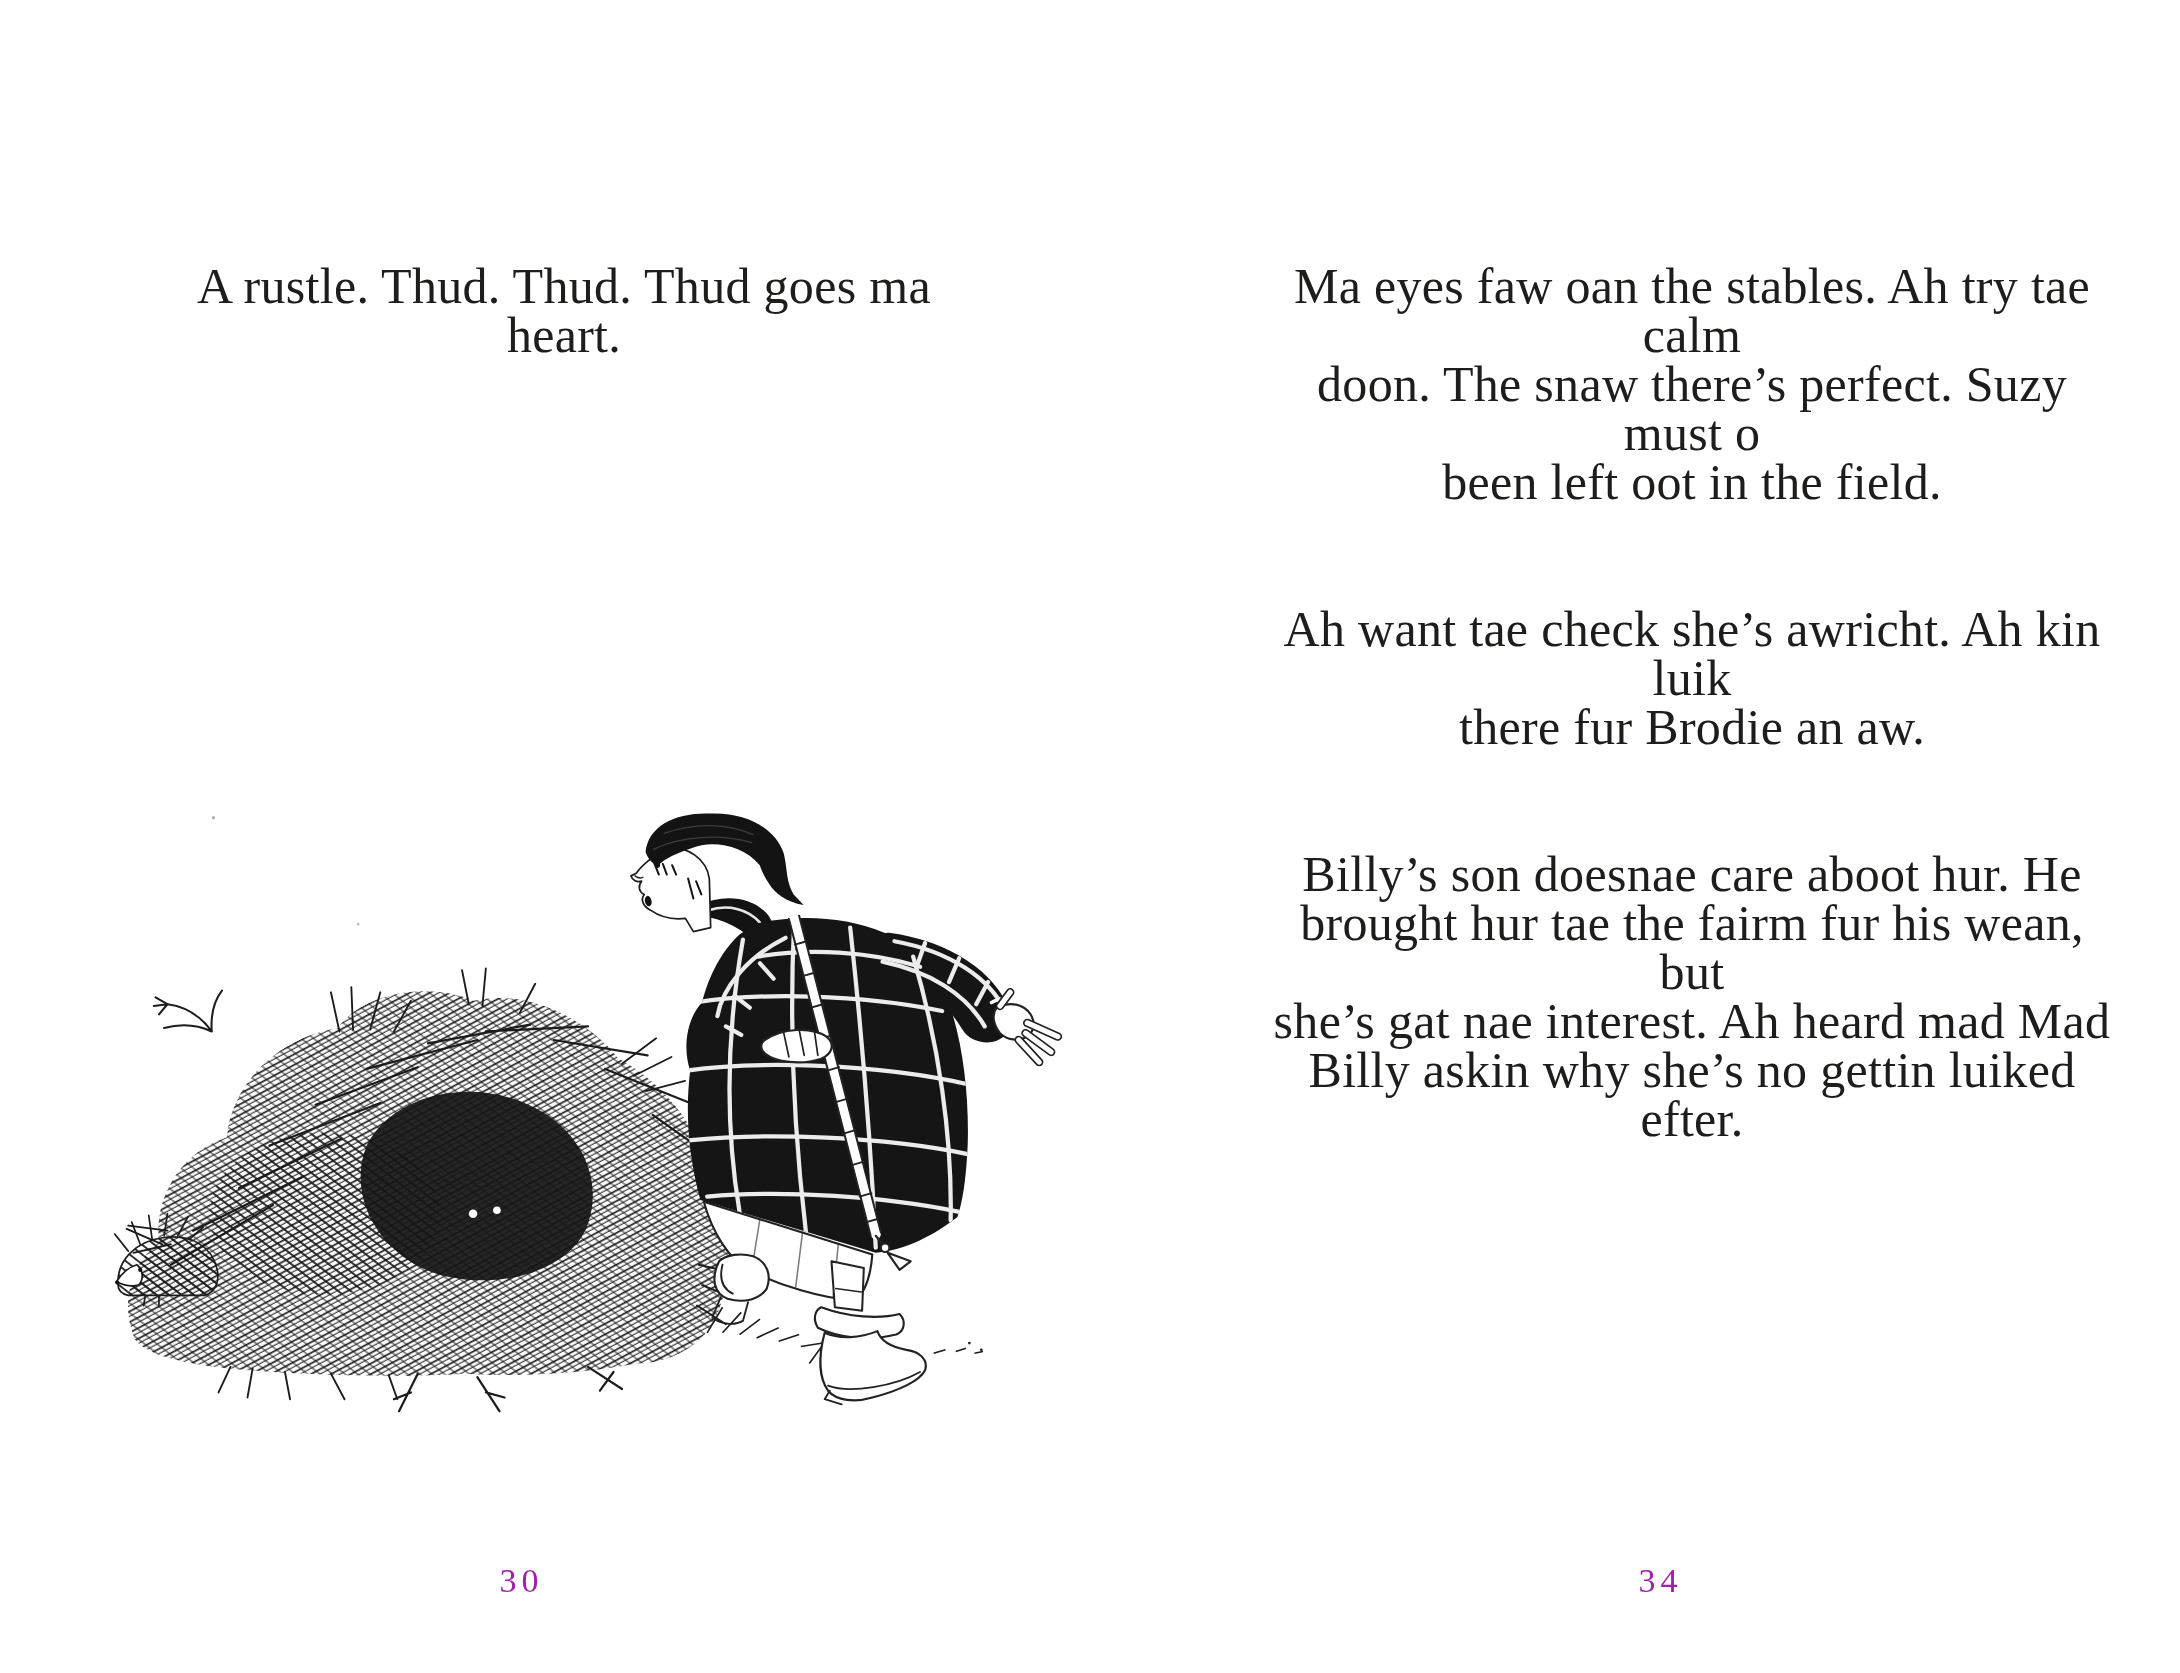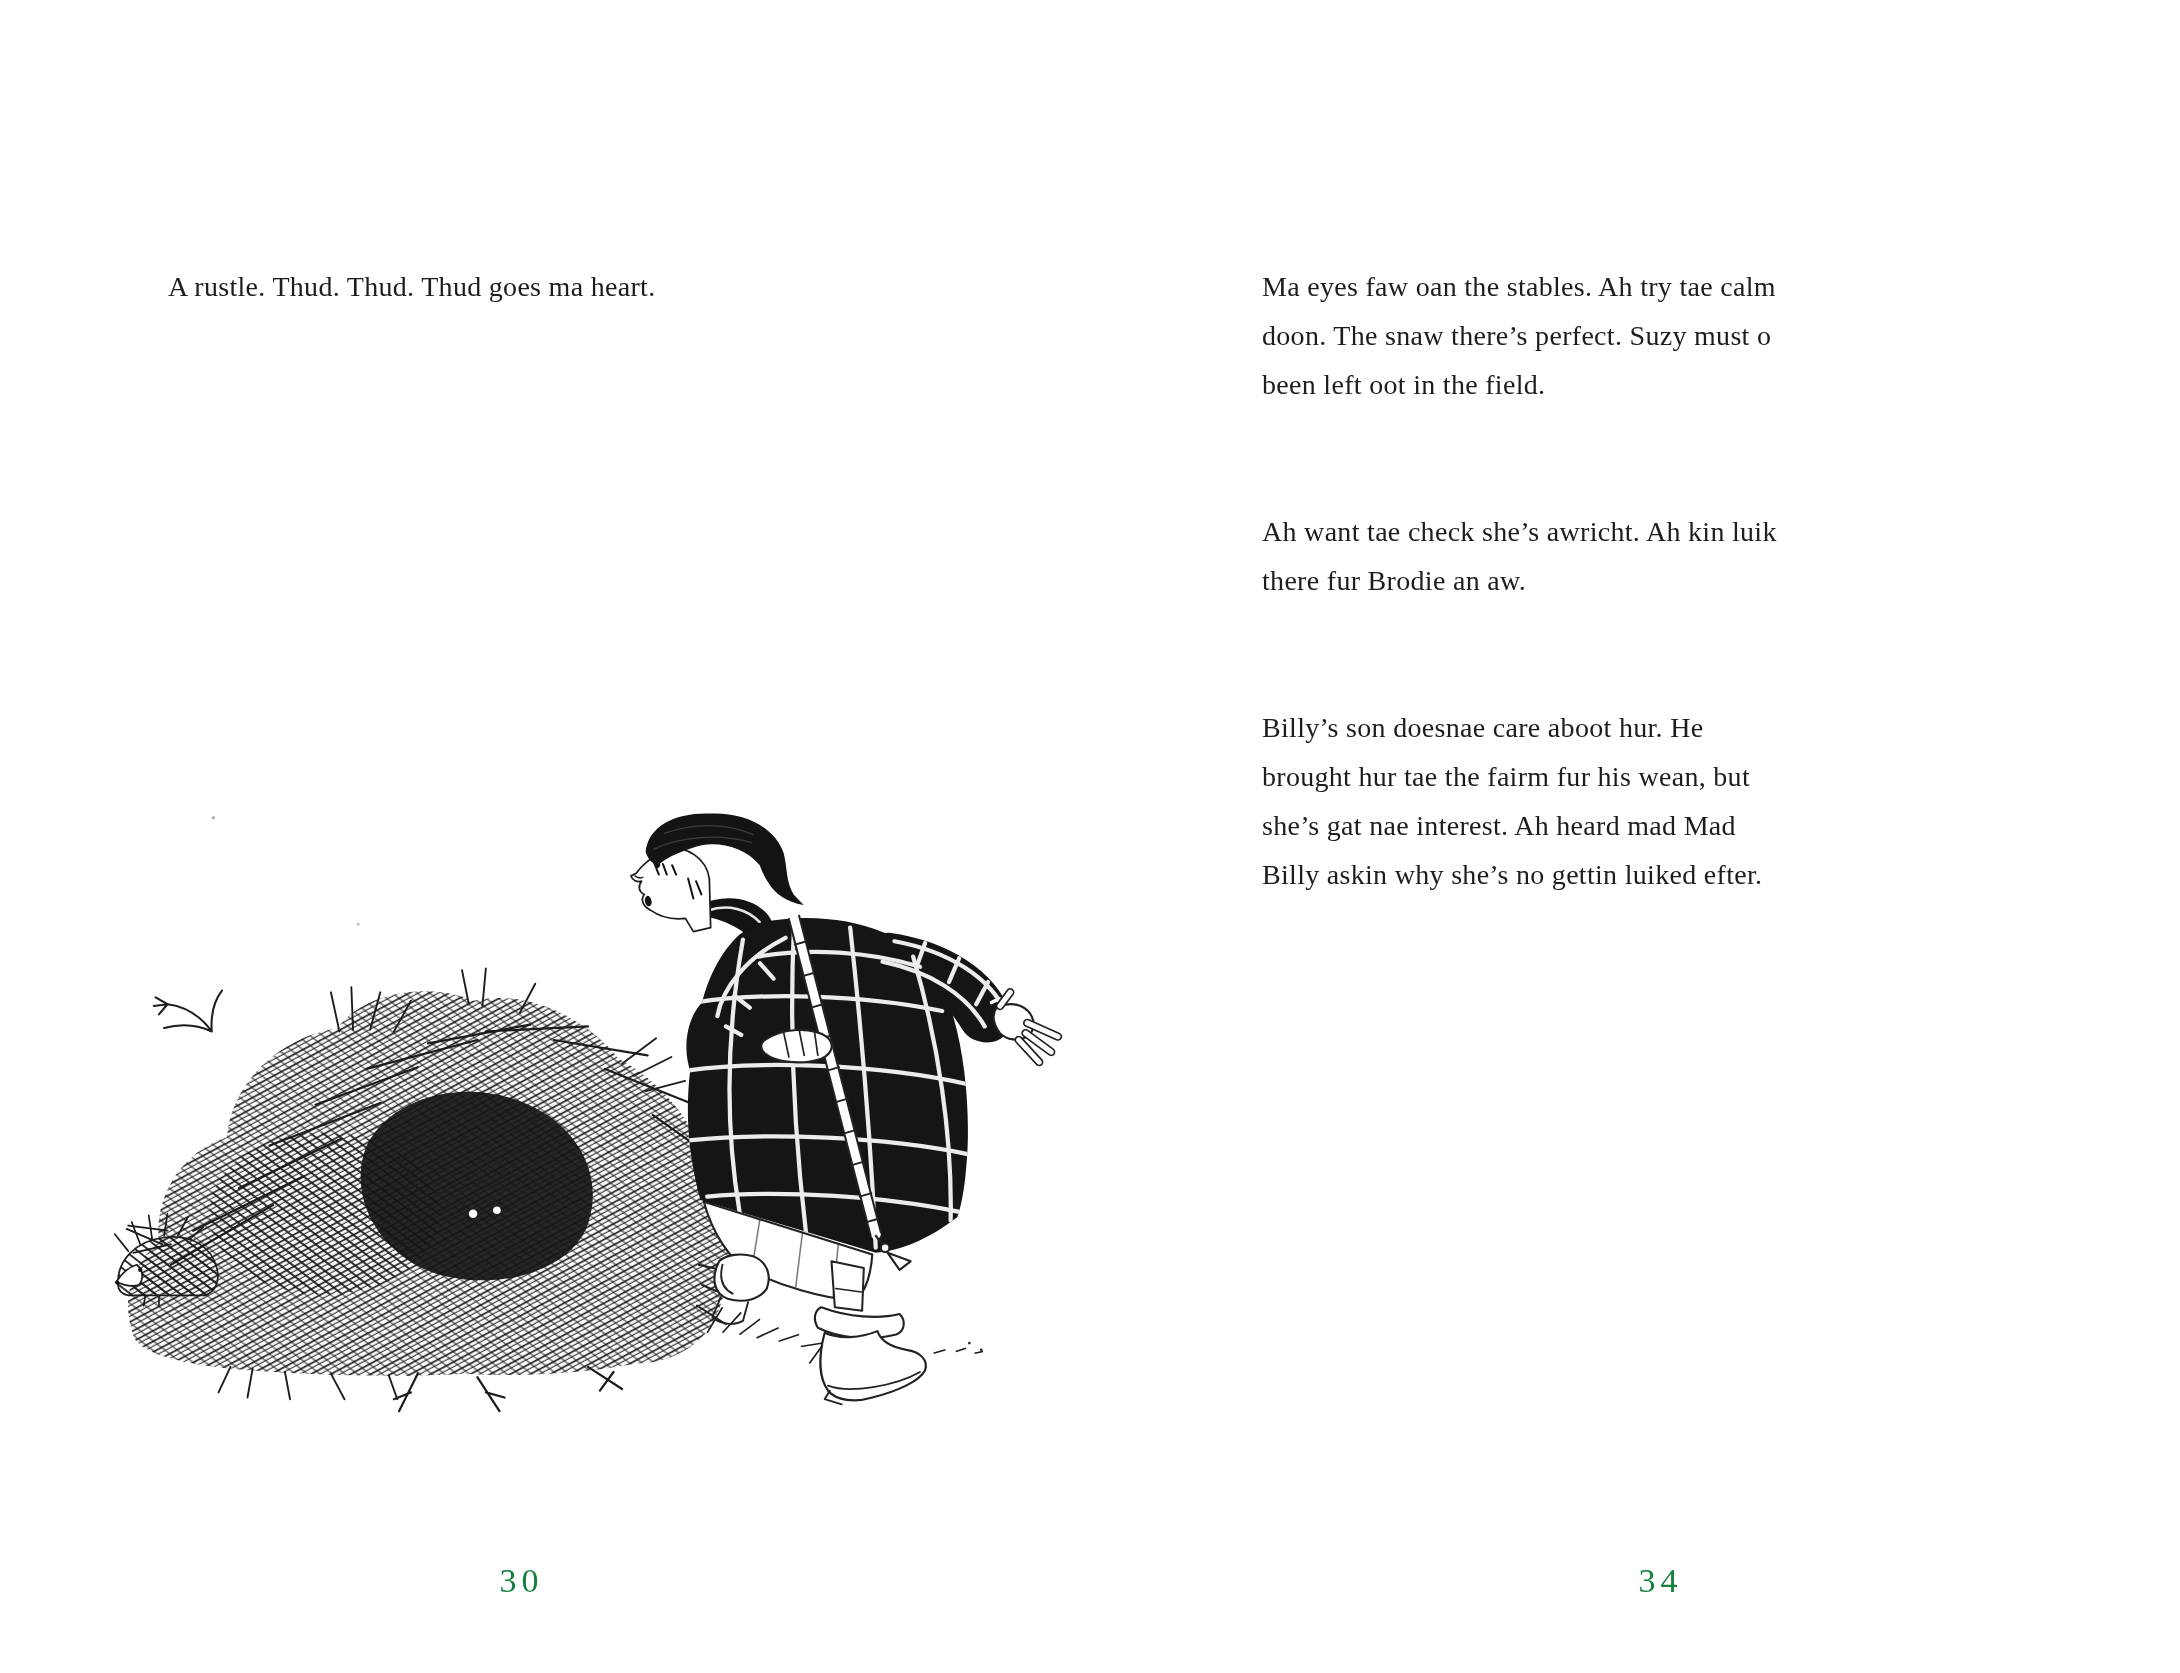--- a/index.html
+++ b/index.html
@@ -7,35 +7,36 @@
     position:relative;
     width:2181px;height:1674px;
     background:#ffffff;
     font-family:"Liberation Serif", serif;
     color:#1f1d1b;
     overflow:hidden;
   }
   .text-col{
     position:absolute;
     white-space:pre-line;
-    font-size:28px;
+    font-size:50px;
     line-height:49px;
     letter-spacing:0.3px;
+    text-align:center;
   }
   .text-col p{margin:0 0 49px 0;}
   #left-col{left:168px;top:213px;width:792px;}
   #right-col{left:1262px;top:213px;width:860px;}
   .pagenum{
     position:absolute;
     top:1562px;
     width:153px;
     text-align:center;
     font-size:34px;
     letter-spacing:5.1px;
-    color:#15803d;
+    color:#a21caf;
   }
   #pagenum-left{left:445px;}
   #pagenum-right{left:1584px;}
   #illustration{
     position:absolute;
     left:111px;top:788px;
     width:954px;height:664px;
   }
 </style>
 </head>

